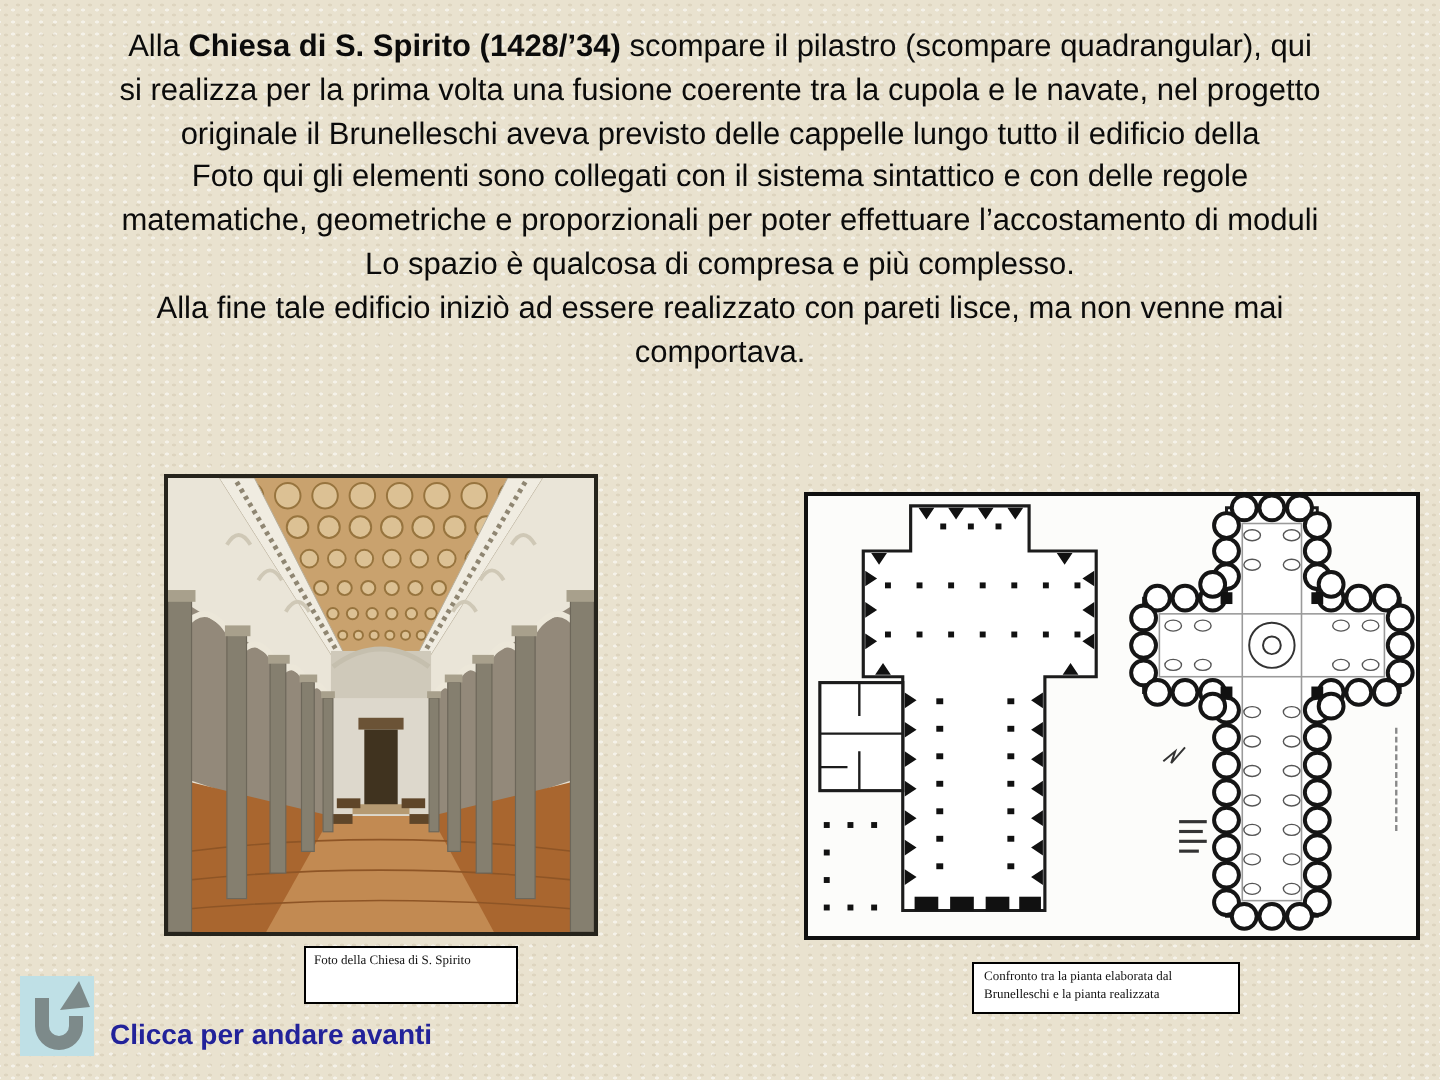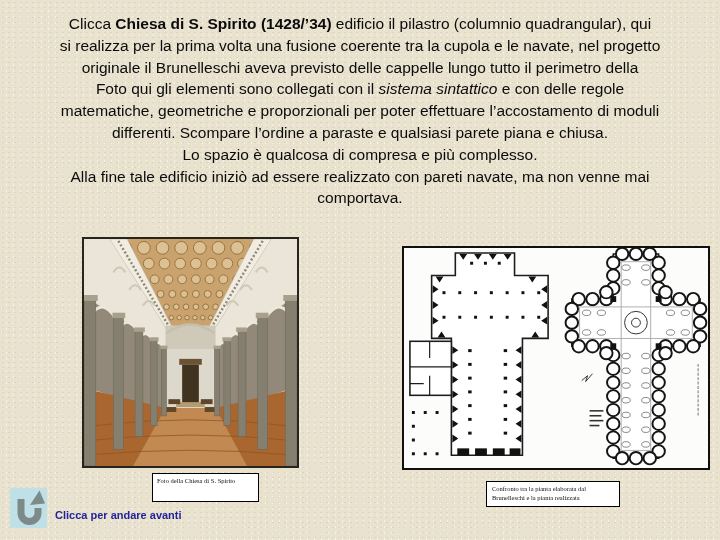--- a/index.html
+++ b/index.html
@@ -20,21 +20,21 @@
       radial-gradient(rgba(255,255,255,0.55) 0.8px, transparent 1px) 3px 2px/7px 6px,
       var(--slide-bg);
   }
   .main-text{
     position:absolute;left:6px;right:6px;top:13px;
     text-align:center;color:#0b0b0b;
     font-size:15.5px;line-height:21.8px;
   }
   .main-text .tline{white-space:nowrap;}
   .main-text .b{font-weight:bold;text-align:right;}
-  .main-text .i{font-style:italic;margin-top:44px;}
+  .main-text .i{margin-top:44px;}
 
   .photo-frame{
     position:absolute;left:82px;top:237px;width:217px;height:231px;
     border:2px solid #26241c;box-sizing:border-box;background:#e7e1d2;
   }
   .photo-frame svg{display:block;width:100%;height:100%;}
 
   .plans-frame{
     position:absolute;left:402px;top:246px;width:308px;height:224px;
     border:2px solid #101010;box-sizing:border-box;background:#fbfbf8;
@@ -55,38 +55,37 @@
     font-size:6.5px;line-height:9px;padding:2px 0 0 5px;
   }
 
   .nav-icon{
     position:absolute;left:10px;top:488px;width:37px;height:40px;
     background:var(--nav-icon-bg);cursor:pointer;
   }
   .nav-icon svg{display:block;width:100%;height:100%;}
   .nav-label{
     position:absolute;left:55px;top:509px;
-    color:var(--nav-label-color);font-weight:bold;font-size:11px;
+    color:var(--nav-label-color);font-weight:bold;font-size:14px;
     cursor:pointer;white-space:nowrap;
   }
 </style>
 </head>
 <body>
 
 <div class="slide">
 
   <div class="main-text">
-      <div class="tline"><span>Clicca </span><span class="b">Chiesa di S. Spirito (1428/’34)</span><span> edificio il pilastro (columnio quadrangular), qui</span></div>
+      <div class="tline"><span>Alla </span><span class="b">Chiesa di S. Spirito (1428/’34)</span><span> scompare il pilastro (scompare quadrangular), qui</span></div>
       <div class="tline"><span>si realizza per la prima volta una fusione coerente tra la cupola e le navate, nel progetto</span></div>
-      <div class="tline"><span>originale il Brunelleschi aveva previsto delle cappelle lungo tutto il perimetro della</span></div>
+      <div class="tline"><span>originale il Brunelleschi aveva previsto delle cappelle lungo tutto il edificio della</span></div>
       <div class="tline"><span>Foto qui gli elementi sono collegati con il </span><span class="i">sistema sintattico</span><span> e con delle regole</span></div>
       <div class="tline"><span>matematiche, geometriche e proporzionali per poter effettuare l’accostamento di moduli</span></div>
-      <div class="tline"><span>differenti. Scompare l’ordine a paraste e qualsiasi parete piana e chiusa.</span></div>
       <div class="tline"><span>Lo spazio è qualcosa di compresa e più complesso.</span></div>
-      <div class="tline"><span>Alla fine tale edificio iniziò ad essere realizzato con pareti navate, ma non venne mai</span></div>
+      <div class="tline"><span>Alla fine tale edificio iniziò ad essere realizzato con pareti lisce, ma non venne mai</span></div>
       <div class="tline"><span>comportava.</span></div>
     </div>
 
   <div class="photo-frame">
     <svg viewBox="0 0 217 231" preserveAspectRatio="none">
       <rect width="217" height="231" fill="#e7e1d2"></rect>
 
       <polygon points="26,0 191,0 134,90 83,90" fill="#c9a26e"></polygon>
       <g fill="#dcc194" stroke="#97743e" stroke-width="1">
         <circle cx="42" cy="9" r="6.5"></circle>

